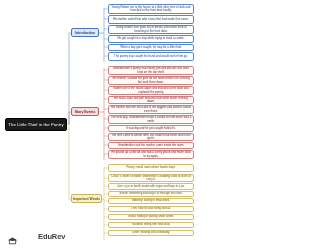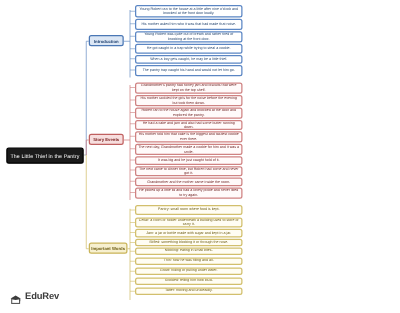--- a/index.html
+++ b/index.html
@@ -99,21 +99,21 @@
 
   
   #wires { position: absolute; left: 0; top: 0; width: 197px; height: 250px; }
 
   
   .footer {
     position: absolute;
     left: 8px; top: 232px;
     display: flex;
     align-items: center;
-    gap: 3px;
+    gap: 21px;
   }
   .footer-mark {
     width: 9px; height: 9px;
     position: relative;
   }
   .footer-text {
     font-size: 7.5px;
     font-weight: bold;
     color: #3c3c3c;
     letter-spacing: -0.1px;

